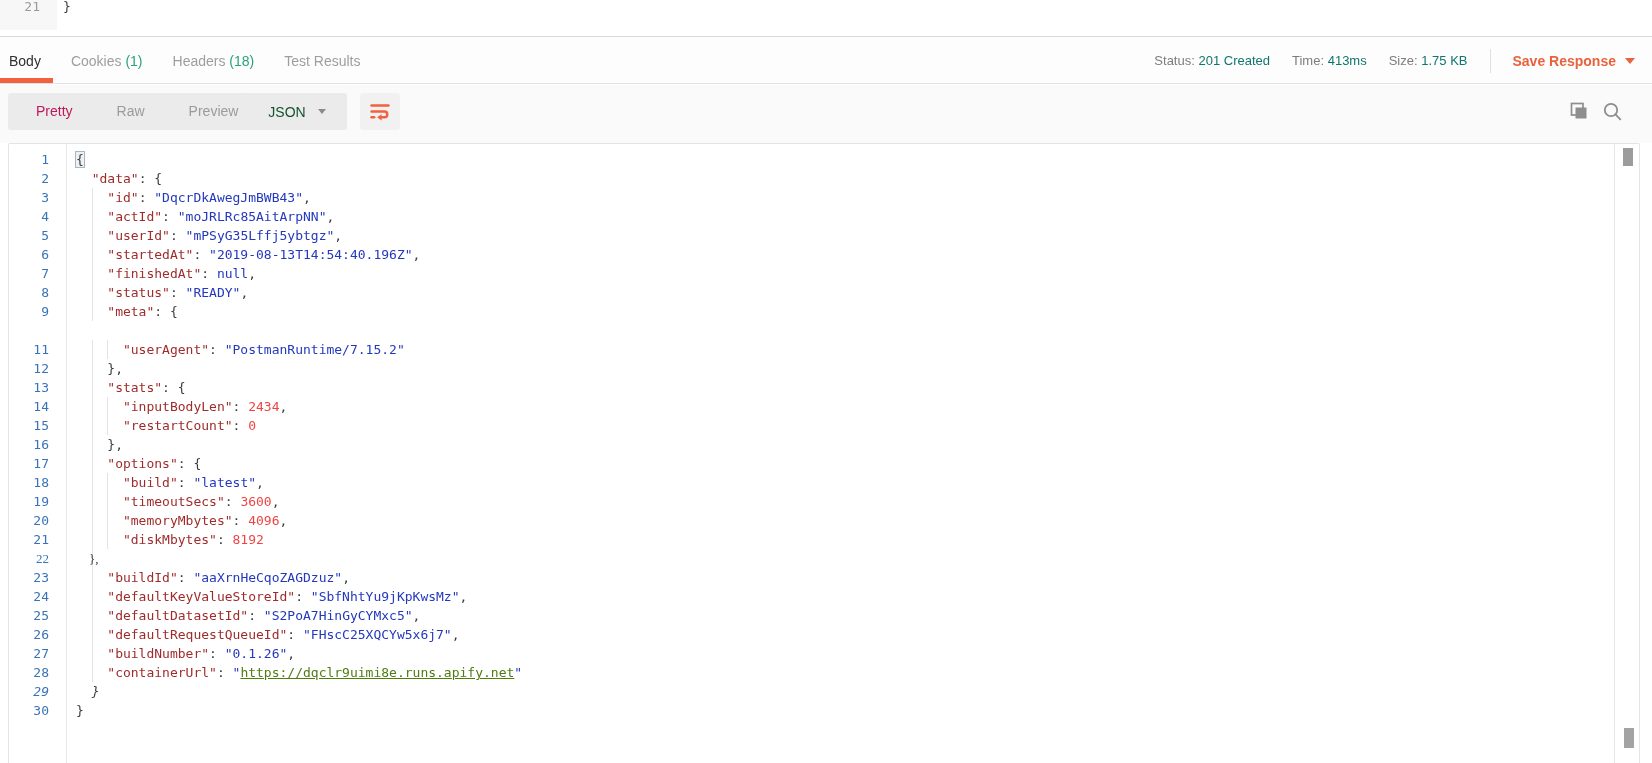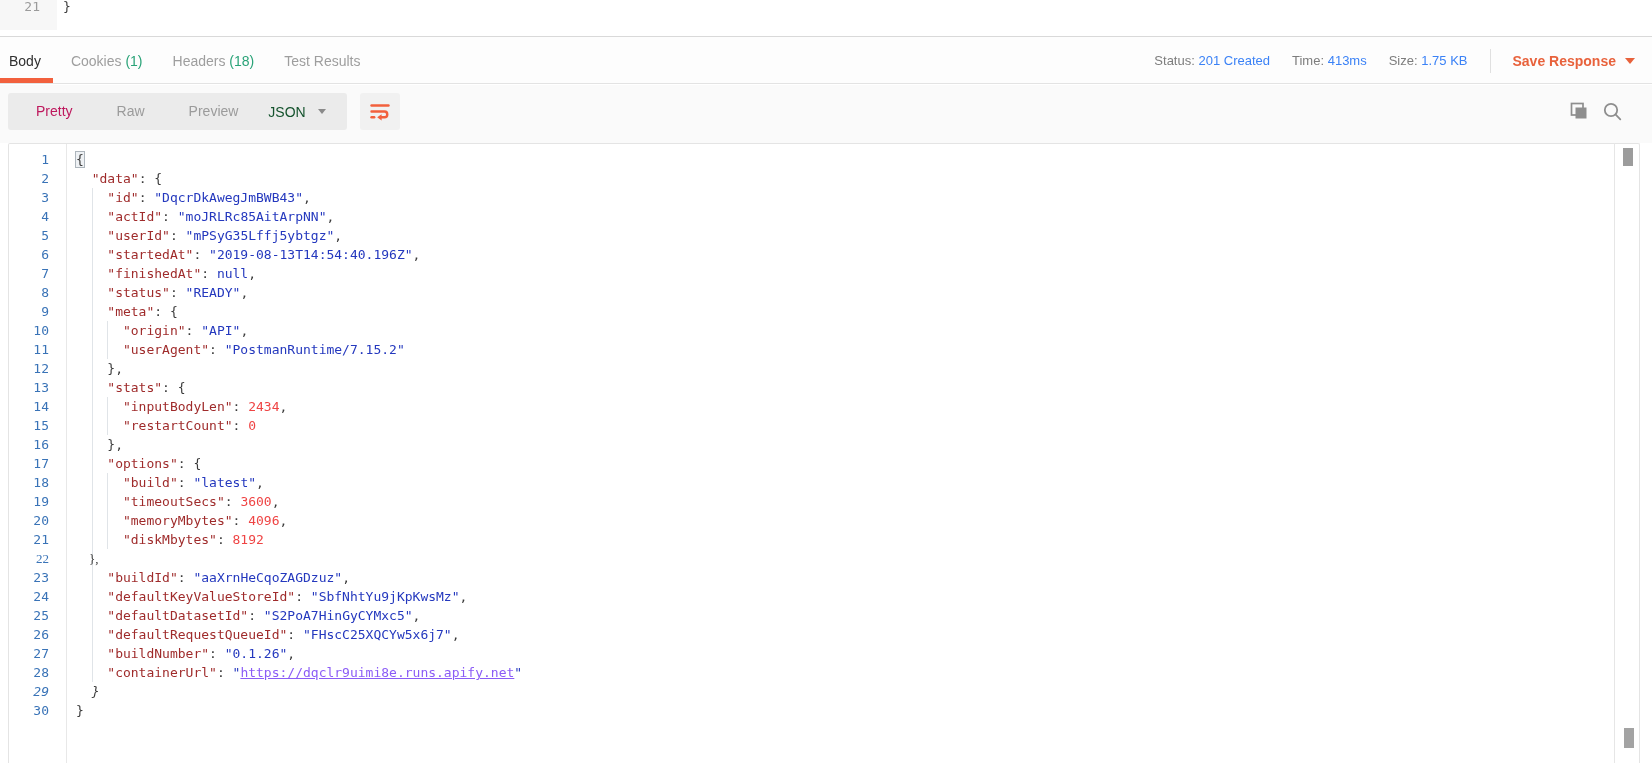--- a/index.html
+++ b/index.html
@@ -25,21 +25,21 @@
   .tabs { position:absolute; left:9px; top:0; height:47px; display:flex; gap:30px;
           align-items:center; }
   .tab { font-size:14px; color:#9e9e9e; cursor:pointer; white-space:nowrap; }
   .tab .count { color:#2aa378; }
   .tab.active { color:#2f2f2f; }
   .active-underline { position:absolute; left:0; bottom:0; width:53px; height:5px;
                       background:#f2603d; }
   .meta { position:absolute; right:17px; top:0; height:47px; display:flex; gap:22px;
           align-items:center; font-size:13px; }
   .meta .lbl { color:#7d7d7d; }
-  .meta .val { color:#3b82f6; }
+  .meta .val { color:#0f766e; }
   .meta .mgroup { white-space:nowrap; }
   .meta .vdivider { width:1px; height:24px; background:#e0e0e0; }
   .save-btn { display:flex; align-items:center; gap:9px; color:#e8623c; font-size:14px;
               font-weight:bold; cursor:pointer; white-space:nowrap; }
   .caret-orange { width:0; height:0; border-left:5px solid transparent;
                   border-right:5px solid transparent; border-top:6px solid #e8623c; }
 
   
   .toolbar { position:absolute; left:0; top:85px; width:1652px; height:58px; background:#fafafa; }
   .view-group { position:absolute; left:8px; top:8px; height:37px; display:flex;
@@ -68,21 +68,21 @@
               font-family:"DejaVu Sans Mono", monospace; font-size:13px; line-height:19px; }
   .code-row .lnum { position:absolute; left:0; top:0; width:40px; text-align:right;
                     color:#3973b7; }
   .code-row .ltext { position:absolute; left:67px; top:0; white-space:pre; color:#3a3a3a; }
   .iguide { position:absolute; top:0; height:19px; width:1px; background:#e0e4e8; }
   .tk-k { color:#9f2b2b; }
   .tk-s { color:#2438be; }
   .tk-n { color:#ef4444; }
   .tk-u { color:#2438be; }
   .tk-p { color:#3a3a3a; }
-  .tk-link { color:#8b5cf6; text-decoration:underline; cursor:pointer; }
+  .tk-link { color:#4d7c0f; text-decoration:underline; cursor:pointer; }
   .hl-brace { background:#eef1f4; border:1px solid #adb5bc; margin:-1px; }
 
   
   .scroll-track { position:absolute; left:1614px; top:143px; width:1px; height:620px;
                   background:#e6e6e6; }
   .scroll-thumb-top { position:absolute; left:1623px; top:148px; width:10px; height:18px;
                       background:#9c9c9c; cursor:pointer; }
   .scroll-thumb-bottom { position:absolute; left:1624px; top:728px; width:10px; height:20px;
                          background:#a3a3a3; cursor:pointer; }
 </style>
@@ -191,26 +191,20 @@
         <div class="code-row" style="top: 133px;">
           <div class="lnum">8</div>
           <div class="iguide" style="left: 82.65px;"></div>
           <div class="ltext">    <span class="tk-k">"status"</span><span class="tk-p">: </span><span class="tk-s">"READY"</span><span class="tk-p">,</span></div>
         </div>
         <div class="code-row" style="top: 152px;">
           <div class="lnum">9</div>
           <div class="iguide" style="left: 82.65px;"></div>
           <div class="ltext">    <span class="tk-k">"meta"</span><span class="tk-p">: </span><span class="tk-p">{</span></div>
         </div>
-        <div class="code-row" style="top: 171px;">
-          <div class="lnum">10</div>
-          <div class="iguide" style="left: 82.65px;"></div>
-          <div class="iguide" style="left: 98.3px;"></div>
-          <div class="ltext">      <span class="tk-k">"origin"</span><span class="tk-p">: </span><span class="tk-s">"API"</span><span class="tk-p">,</span></div>
-        </div>
         <div class="code-row" style="top: 190px;">
           <div class="lnum">11</div>
           <div class="iguide" style="left: 82.65px;"></div>
           <div class="iguide" style="left: 98.3px;"></div>
           <div class="ltext">      <span class="tk-k">"userAgent"</span><span class="tk-p">: </span><span class="tk-s">"PostmanRuntime/7.15.2"</span></div>
         </div>
         <div class="code-row" style="top: 209px;">
           <div class="lnum">12</div>
           <div class="iguide" style="left: 82.65px;"></div>
           <div class="ltext">    <span class="tk-p">},</span></div>

